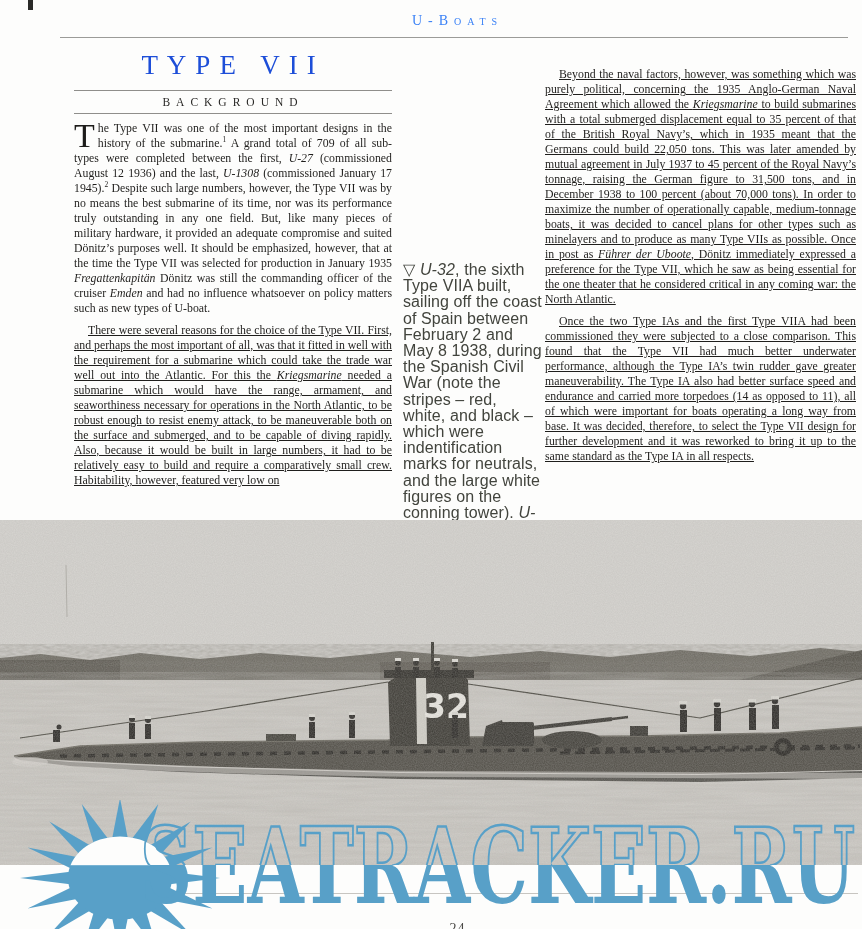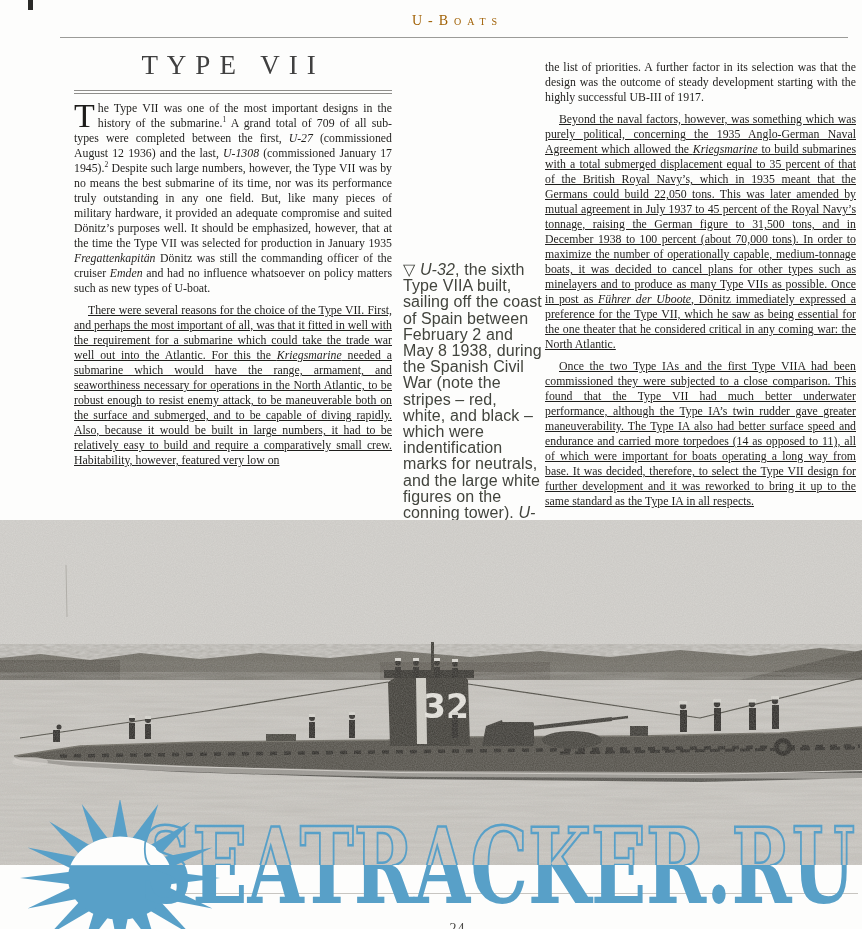--- a/index.html
+++ b/index.html
@@ -1,26 +1,26 @@
 <!DOCTYPE html>
 <html><head>
 <meta charset="utf-8">
 <style>
   html,body{margin:0;padding:0;background:#fff;}
   .page{position:relative;width:862px;height:929px;background:#fdfdfc;overflow:hidden;
         font-family:"Liberation Serif",serif;color:#1f1e1c;}
   .artifact{position:absolute;left:28px;top:0;width:5px;height:10px;background:#2a2a28;}
   .centerband{position:absolute;left:60px;width:795px;text-align:center;}
-  .running-head{top:13px;font-variant:small-caps;font-size:14px;letter-spacing:6px;color:#a16207;}
+  .running-head{top:13px;font-variant:small-caps;font-size:14px;letter-spacing:6px;color:#3b82f6;}
   .head-rule{position:absolute;left:60px;top:37px;width:788px;height:1px;background:#9b9b98;}
   .col{position:absolute;font-size:11.8px;line-height:15px;text-align:justify;}
   .col-left{left:74px;top:50px;width:318px;}
   .col-right{left:545px;top:60px;width:311px;}
   h1.title{margin:0;font-weight:400;font-size:27px;line-height:30px;letter-spacing:9px;
-           text-align:center;color:#404040;}
+           text-align:center;color:#1d4ed8;}
   .hrule{height:1px;background:#8f8e8b;}
   .rule-a{margin-top:10px;}
   .rule-b{margin-top:2px;}
   h2.subtitle{margin:4px 0 3px 0;font-weight:400;font-size:11.5px;letter-spacing:6px;
               text-align:center;color:#2a2927;}
   .col p{margin:7px 0 0 0;}
   .col p.cont{margin-top:0;}
   .indent{text-indent:14px;text-decoration:underline;}
   .dropcap{float:left;font-size:34px;line-height:27px;padding:1px 3px 0 0;color:#1d1c1a;}
   sup{font-size:7.5px;line-height:0;}
@@ -38,31 +38,31 @@
 <div class="page">
 
   <div class="artifact"></div>
 
   <div class="centerband running-head">U-Boats</div>
   <div class="head-rule"></div>
 
   <div class="col col-left">
     <h1 class="title">TYPE VII</h1>
     <div class="hrule rule-a"></div>
+    <h2 class="subtitle">BACKGROUND</h2>
     <div class="hrule rule-b"></div>
     <p><span class="dropcap">T</span><span class="rich"><span>he Type VII was one of the most important designs in the history of the submarine.</span><sup>1</sup><span> A grand total of 709 of all sub-types were completed between the first, </span><span style="font-style: italic;">U-27</span><span> (commissioned August 12 1936) and the last, </span><span style="font-style: italic;">U-1308</span><span> (commissioned January 17 1945).</span><sup>2</sup><span> Despite such large numbers, however, the Type VII was by no means the best submarine of its time, nor was its performance truly outstanding in any one field. But, like many pieces of military hardware, it provided an adequate compromise and suited Dönitz’s purposes well. It should be emphasized, however, that at the time the Type VII was selected for production in January 1935 </span><span style="font-style: italic;">Fregattenkapitän</span><span> Dönitz was still the commanding officer of the cruiser </span><span style="font-style: italic;">Emden</span><span> and had no influence whatsoever on policy matters such as new types of U-boat.</span></span></p>
     <p class="indent"><span class="rich"><span>There were several reasons for the choice of the Type VII. First, and perhaps the most important of all, was that it fitted in well with the requirement for a submarine which could take the trade war well out into the Atlantic. For this the </span><span style="font-style: italic;">Kriegsmarine</span><span> needed a submarine which would have the range, armament, and seaworthiness necessary for operations in the North Atlantic, to be robust enough to resist enemy attack, to be maneuverable both on the surface and submerged, and to be capable of diving rapidly. Also, because it would be built in large numbers, it had to be relatively easy to build and require a comparatively small crew. Habitability, however, featured very low on</span></span></p>
   </div>
 
   <div class="caption">
     <span class="rich"><span>▽ </span><span style="font-style: italic;">U-32</span><span>, the sixth Type VIIA built, sailing off the coast of Spain between February 2 and May 8 1938, during the Spanish Civil War (note the stripes – red, white, and black – which were indentification marks for neutrals, and the large white figures on the conning tower). </span><span style="font-style: italic;">U-32</span><span> was sunk on October 30 1940 northwest of Ireland when attacked by two British destroyers.</span></span>
   </div>
 
   <div class="col col-right">
-    <p class="cont"><span class="rich"><span>the list of priorities. A further factor in its selection was that the design was the outcome of steady development starting with the highly successful UB-III of 1917.</span></span></p>
     <p class="indent"><span class="rich"><span>Beyond the naval factors, however, was something which was purely political, concerning the 1935 Anglo-German Naval Agreement which allowed the </span><span style="font-style: italic;">Kriegsmarine</span><span> to build submarines with a total submerged displacement equal to 35 percent of that of the British Royal Navy’s, which in 1935 meant that the Germans could build 22,050 tons. This was later amended by mutual agreement in July 1937 to 45 percent of the Royal Navy’s tonnage, raising the German figure to 31,500 tons, and in December 1938 to 100 percent (about 70,000 tons). In order to maximize the number of operationally capable, medium-tonnage boats, it was decided to cancel plans for other types such as minelayers and to produce as many Type VIIs as possible. Once in post as </span><span style="font-style: italic;">Führer der Uboote</span><span>, Dönitz immediately expressed a preference for the Type VII, which he saw as being essential for the one theater that he considered critical in any coming war: the North Atlantic.</span></span></p>
     <p class="indent"><span class="rich"><span>Once the two Type IAs and the first Type VIIA had been commissioned they were subjected to a close comparison. This found that the Type VII had much better underwater performance, although the Type IA’s twin rudder gave greater maneuverability. The Type IA also had better surface speed and endurance and carried more torpedoes (14 as opposed to 11), all of which were important for boats operating a long way from base. It was decided, therefore, to select the Type VII design for further development and it was reworked to bring it up to the same standard as the Type IA in all respects.</span></span></p>
   </div>
 
   <svg class="photo" viewBox="0 0 862 345" width="862" height="345" xmlns="http://www.w3.org/2000/svg">
     <defs>
       <filter id="grain">
           <feTurbulence type="fractalNoise" baseFrequency="0.9" numOctaves="2" seed="3"></feTurbulence>
         <feColorMatrix type="matrix" values="0 0 0 0 0.45  0 0 0 0 0.44  0 0 0 0 0.42  0 0 0 0.45 0"></feColorMatrix>
         </filter>

